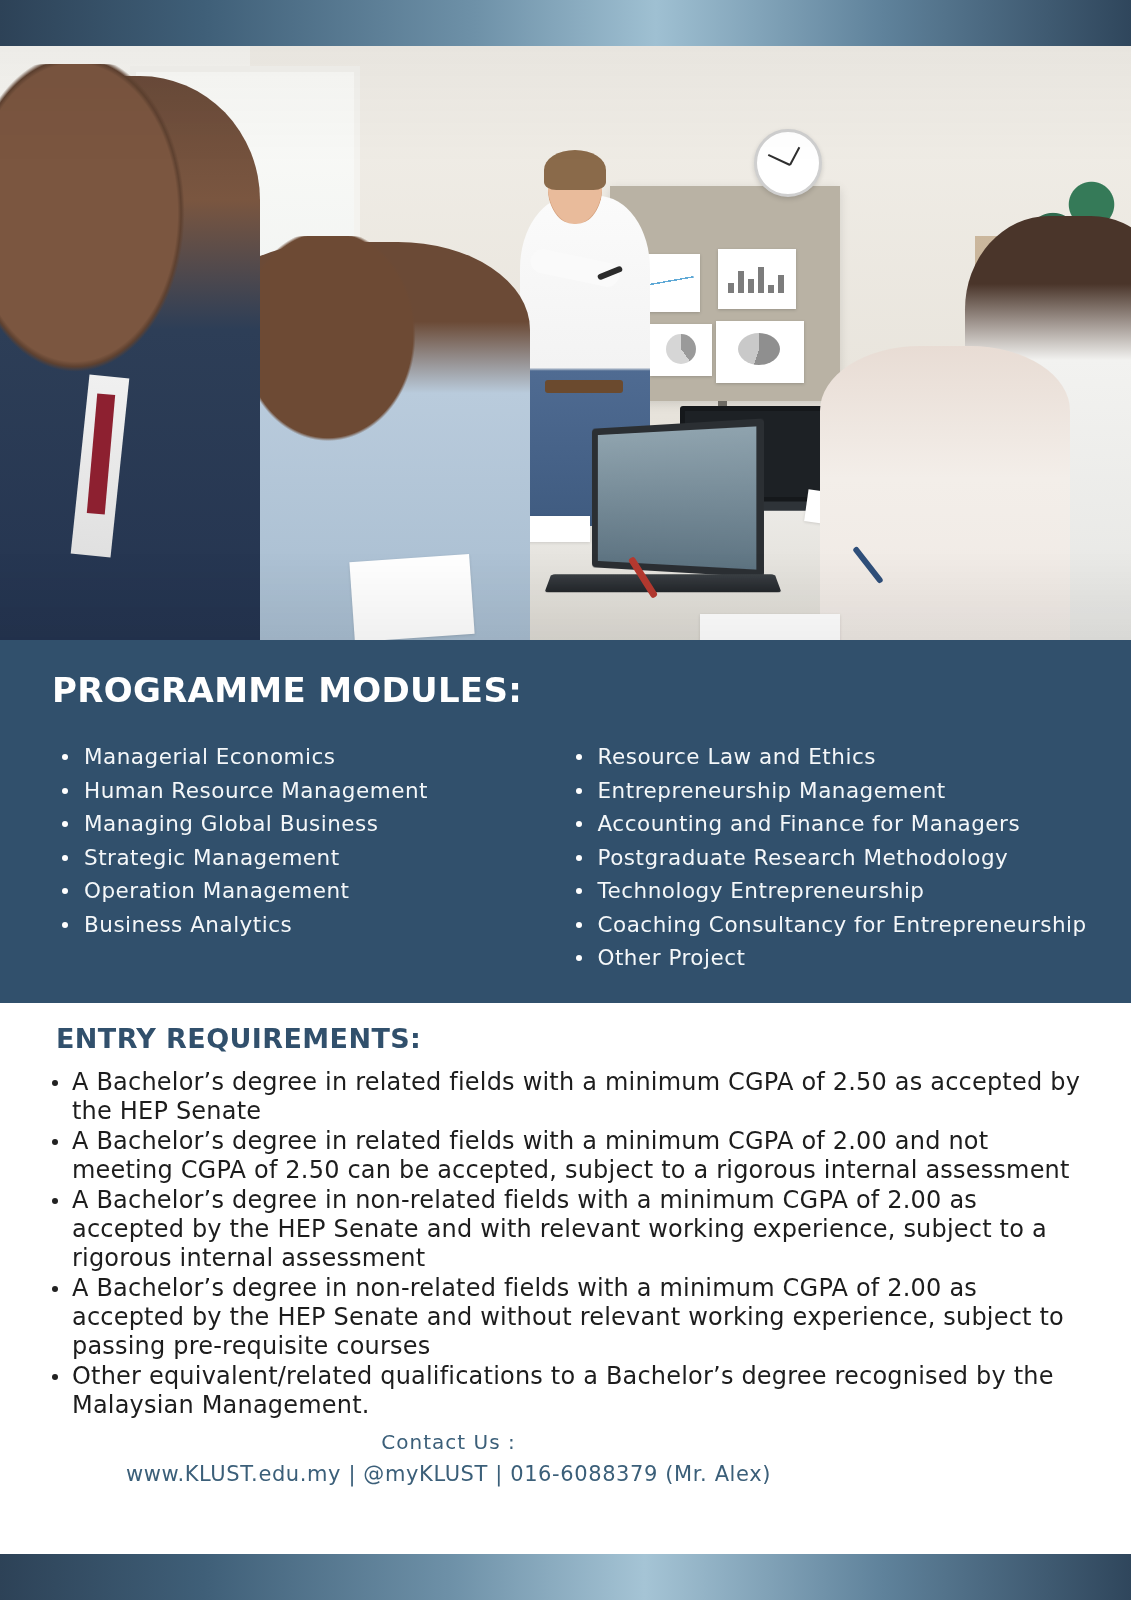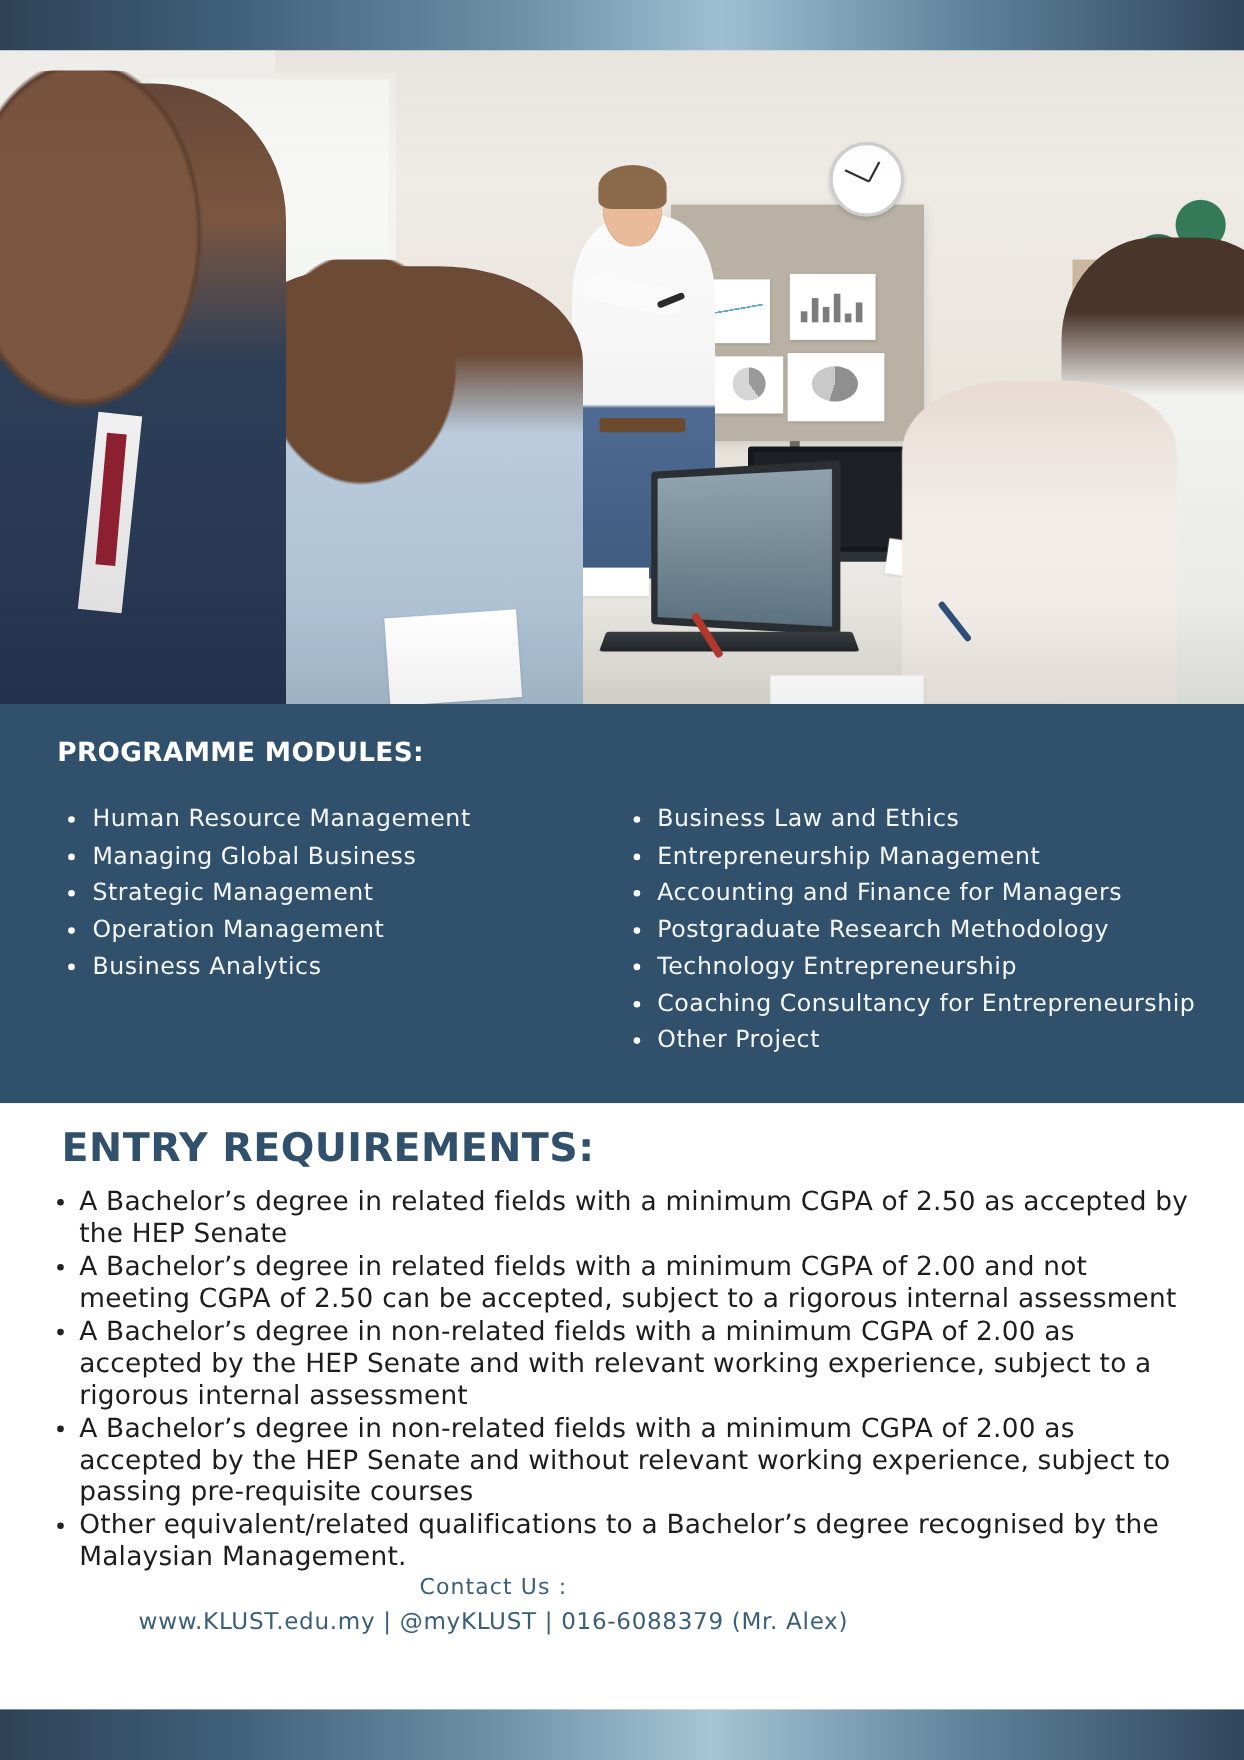--- a/index.html
+++ b/index.html
@@ -248,21 +248,21 @@
   .modules {
     position: absolute;
     top: 640px; left: 0;
     width: 1131px;
     height: 363px;
     background: #31506c;
     color: #ffffff;
     padding: 30px 52px 0 52px;
   }
   .modules h2 {
-    font-size: 24px;
+    font-size: 34px;
     font-weight: 700;
     letter-spacing: .3px;
     margin-bottom: 30px;
   }
   .modules .cols {
     display: flex;
     gap: 0;
   }
   .modules .col { width: 50%; }
   .modules ul { list-style: none; }
@@ -287,21 +287,21 @@
   
   .entry {
     position: absolute;
     top: 1003px; left: 0;
     width: 1131px;
     padding: 20px 44px 0 44px;
     background: #ffffff;
   }
   .entry h2 {
     color: #31506c;
-    font-size: 36px;
+    font-size: 27px;
     font-weight: 700;
     letter-spacing: .4px;
     margin: 0 0 14px 12px;
   }
   .entry ul { list-style: none; }
   .entry li {
     position: relative;
     font-size: 24px;
     line-height: 29px;
     letter-spacing: .2px;
@@ -431,30 +431,31 @@
     <div class="pen-blue"></div>
 
     <div class="photo-fade"></div>
   </div>
 
   <section class="modules">
     <h2>PROGRAMME MODULES:</h2>
     <div class="cols">
       <div class="col">
         <ul>
+          <li>Managerial Economics</li>
           <li>Human Resource Management</li>
           <li>Managing Global Business</li>
           <li>Strategic Management</li>
           <li>Operation Management</li>
           <li>Business Analytics</li>
         </ul>
       </div>
       <div class="col">
         <ul>
-          <li>Business Law and Ethics</li>
+          <li>Resource Law and Ethics</li>
           <li>Entrepreneurship Management</li>
           <li>Accounting and Finance for Managers</li>
           <li>Postgraduate Research Methodology</li>
           <li>Technology Entrepreneurship</li>
           <li>Coaching Consultancy for Entrepreneurship</li>
           <li>Other Project</li>
         </ul>
       </div>
     </div>
   </section>

